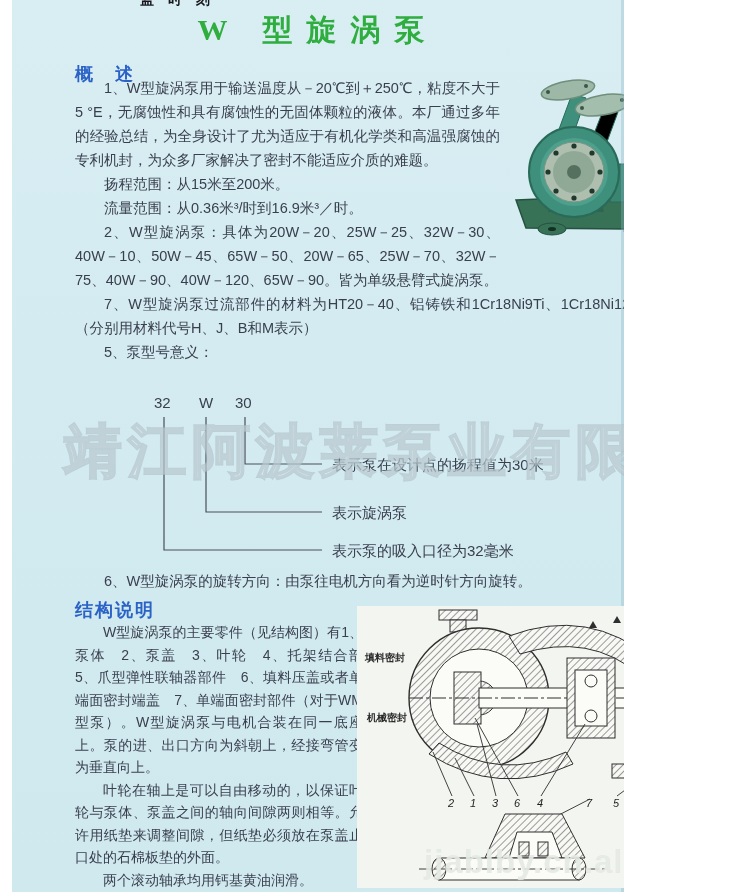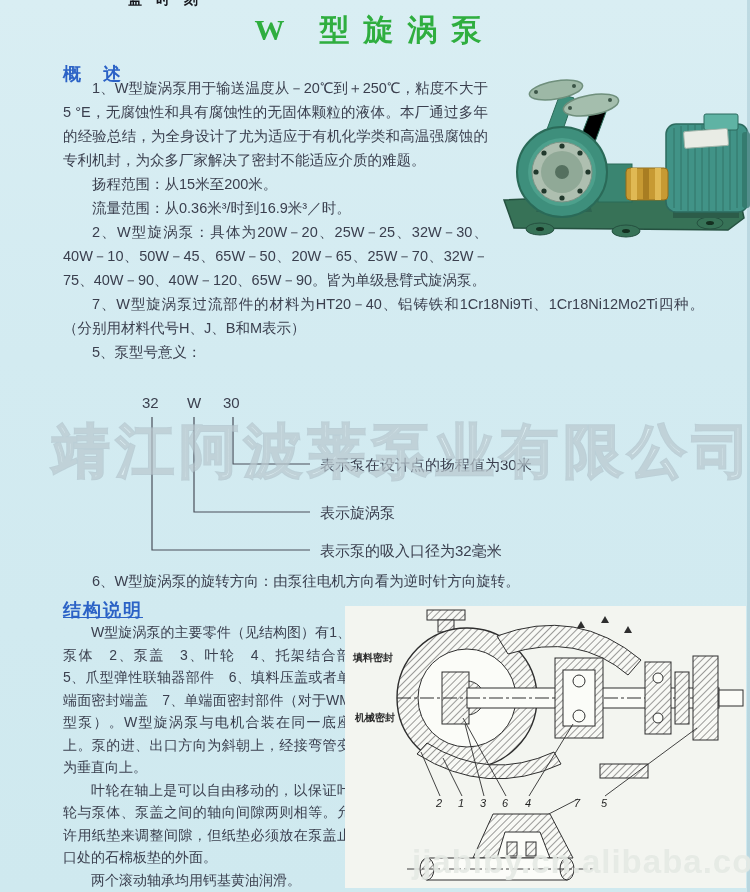--- a/index.html
+++ b/index.html
@@ -1,39 +1,39 @@
 <!DOCTYPE html>
 <html><head>
 <meta charset="utf-8">
 <style>
   html,body{margin:0;padding:0;}
   .page{
-    position:relative;width:750px;height:892px;overflow:hidden;
+    position:relative;width:612px;height:892px;overflow:hidden;
     background:linear-gradient(180deg,#d9eef3 0%,#d3ebf1 40%,#cfe9ef 100%);
-    font-family:"Liberation Sans",sans-serif;color:#3a3f4e;
+    font-family:"Liberation Sans",sans-serif;color:#3a3f4e;margin-left:12px;
   }
   .page::after{content:"";position:absolute;right:0;top:0;width:3px;height:100%;background:rgba(140,180,195,.35);}
   
   .artifact{position:absolute;left:128px;top:0;width:120px;height:7px;overflow:hidden;}
   .artifact span{position:relative;top:-10px;font-size:14px;font-weight:bold;color:#16161c;letter-spacing:14px;}
   
   .title{position:absolute;left:0;top:10px;width:100%;text-align:center;
     font-family:"Liberation Serif",serif;font-weight:bold;font-size:30px;color:#2fae3f;letter-spacing:14px;}
   .sec-head{position:absolute;font-size:18px;font-weight:bold;color:#2b62c6;letter-spacing:2px;text-align:right;}
   
   .overview{position:absolute;left:63px;top:76px;width:641px;font-size:14.5px;line-height:24px;text-align:justify;}
   .overview p{margin:0;}
   .ind{text-indent:2em;}
   .photo{float:right;width:252px;height:170px;margin:-4px -46px 6px 10px;}
   
   .model-svg{position:absolute;left:130px;top:392px;}
   .model-svg text{font-family:"Liberation Sans",sans-serif;font-size:15px;fill:#3a3f4e;}
   .rotation{position:absolute;left:63px;top:572px;width:660px;font-size:14.5px;margin:0;text-indent:2em;}
   
-  .struct-head{left:63px;top:598px;text-decoration:underline;}
+  .struct-head{left:63px;top:598px;}
   .leftcol{position:absolute;left:63px;top:621px;width:288px;font-size:14px;line-height:22.5px;text-align:justify;}
   .leftcol p{margin:0;text-indent:2em;}
   .panel{position:absolute;left:345px;top:606px;width:401px;height:282px;background:#f3f5f0;z-index:5;text-align:right;}
   .panel svg text{font-family:"Liberation Sans",sans-serif;}
   
   .wm-company{position:absolute;left:52px;top:413px;width:700px;z-index:50;
     font-size:58px;font-weight:bold;letter-spacing:6px;white-space:nowrap;
     color:rgba(255,255,255,0.30);-webkit-text-stroke:2px rgba(172,190,199,0.62);pointer-events:none;}
   .wm-site{position:absolute;left:412px;top:843px;z-index:60;
     font-size:33px;font-weight:bold;letter-spacing:1px;white-space:nowrap;

